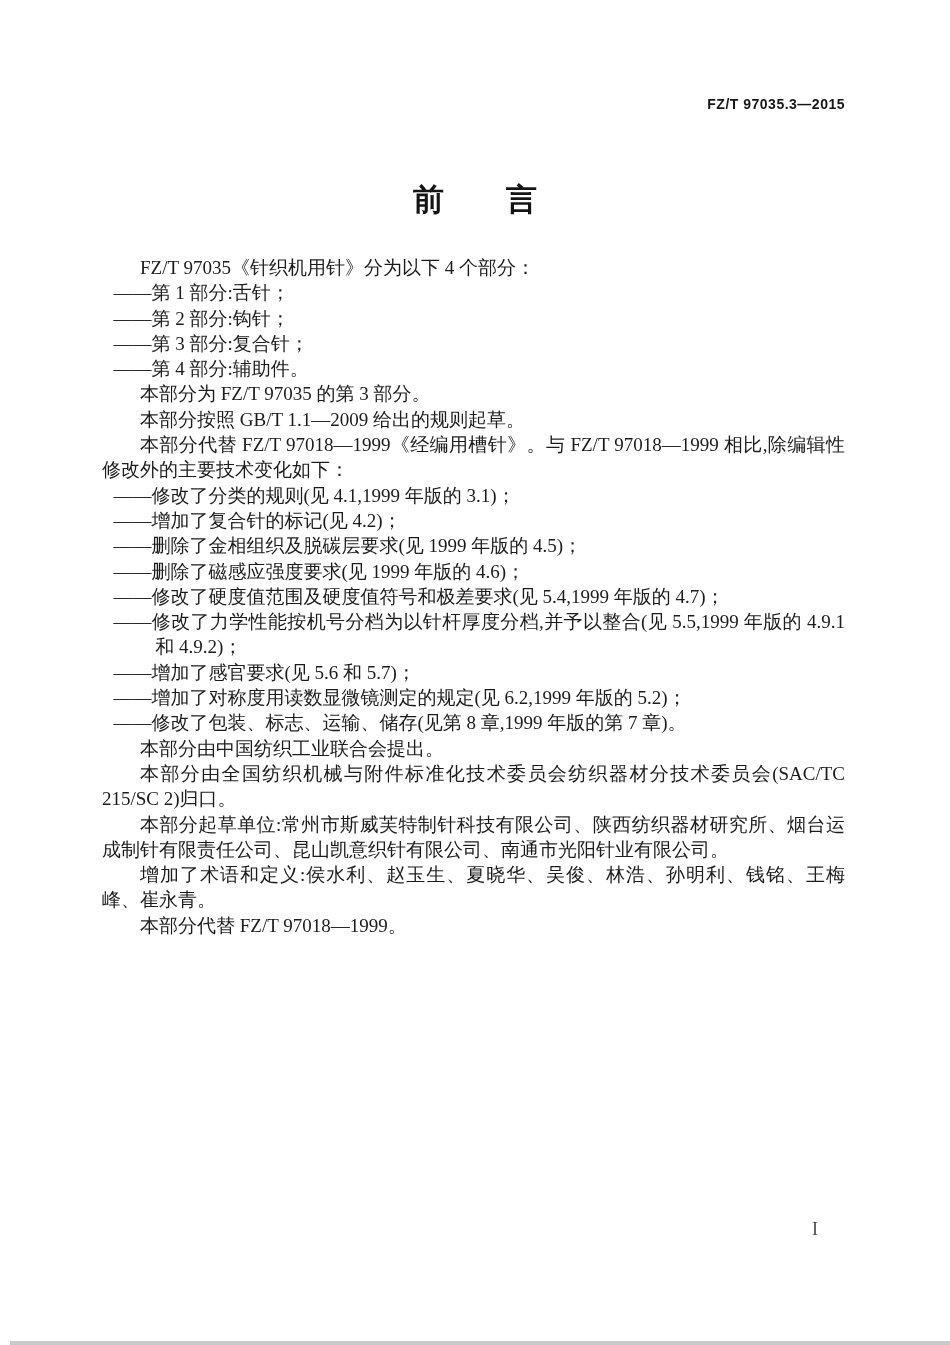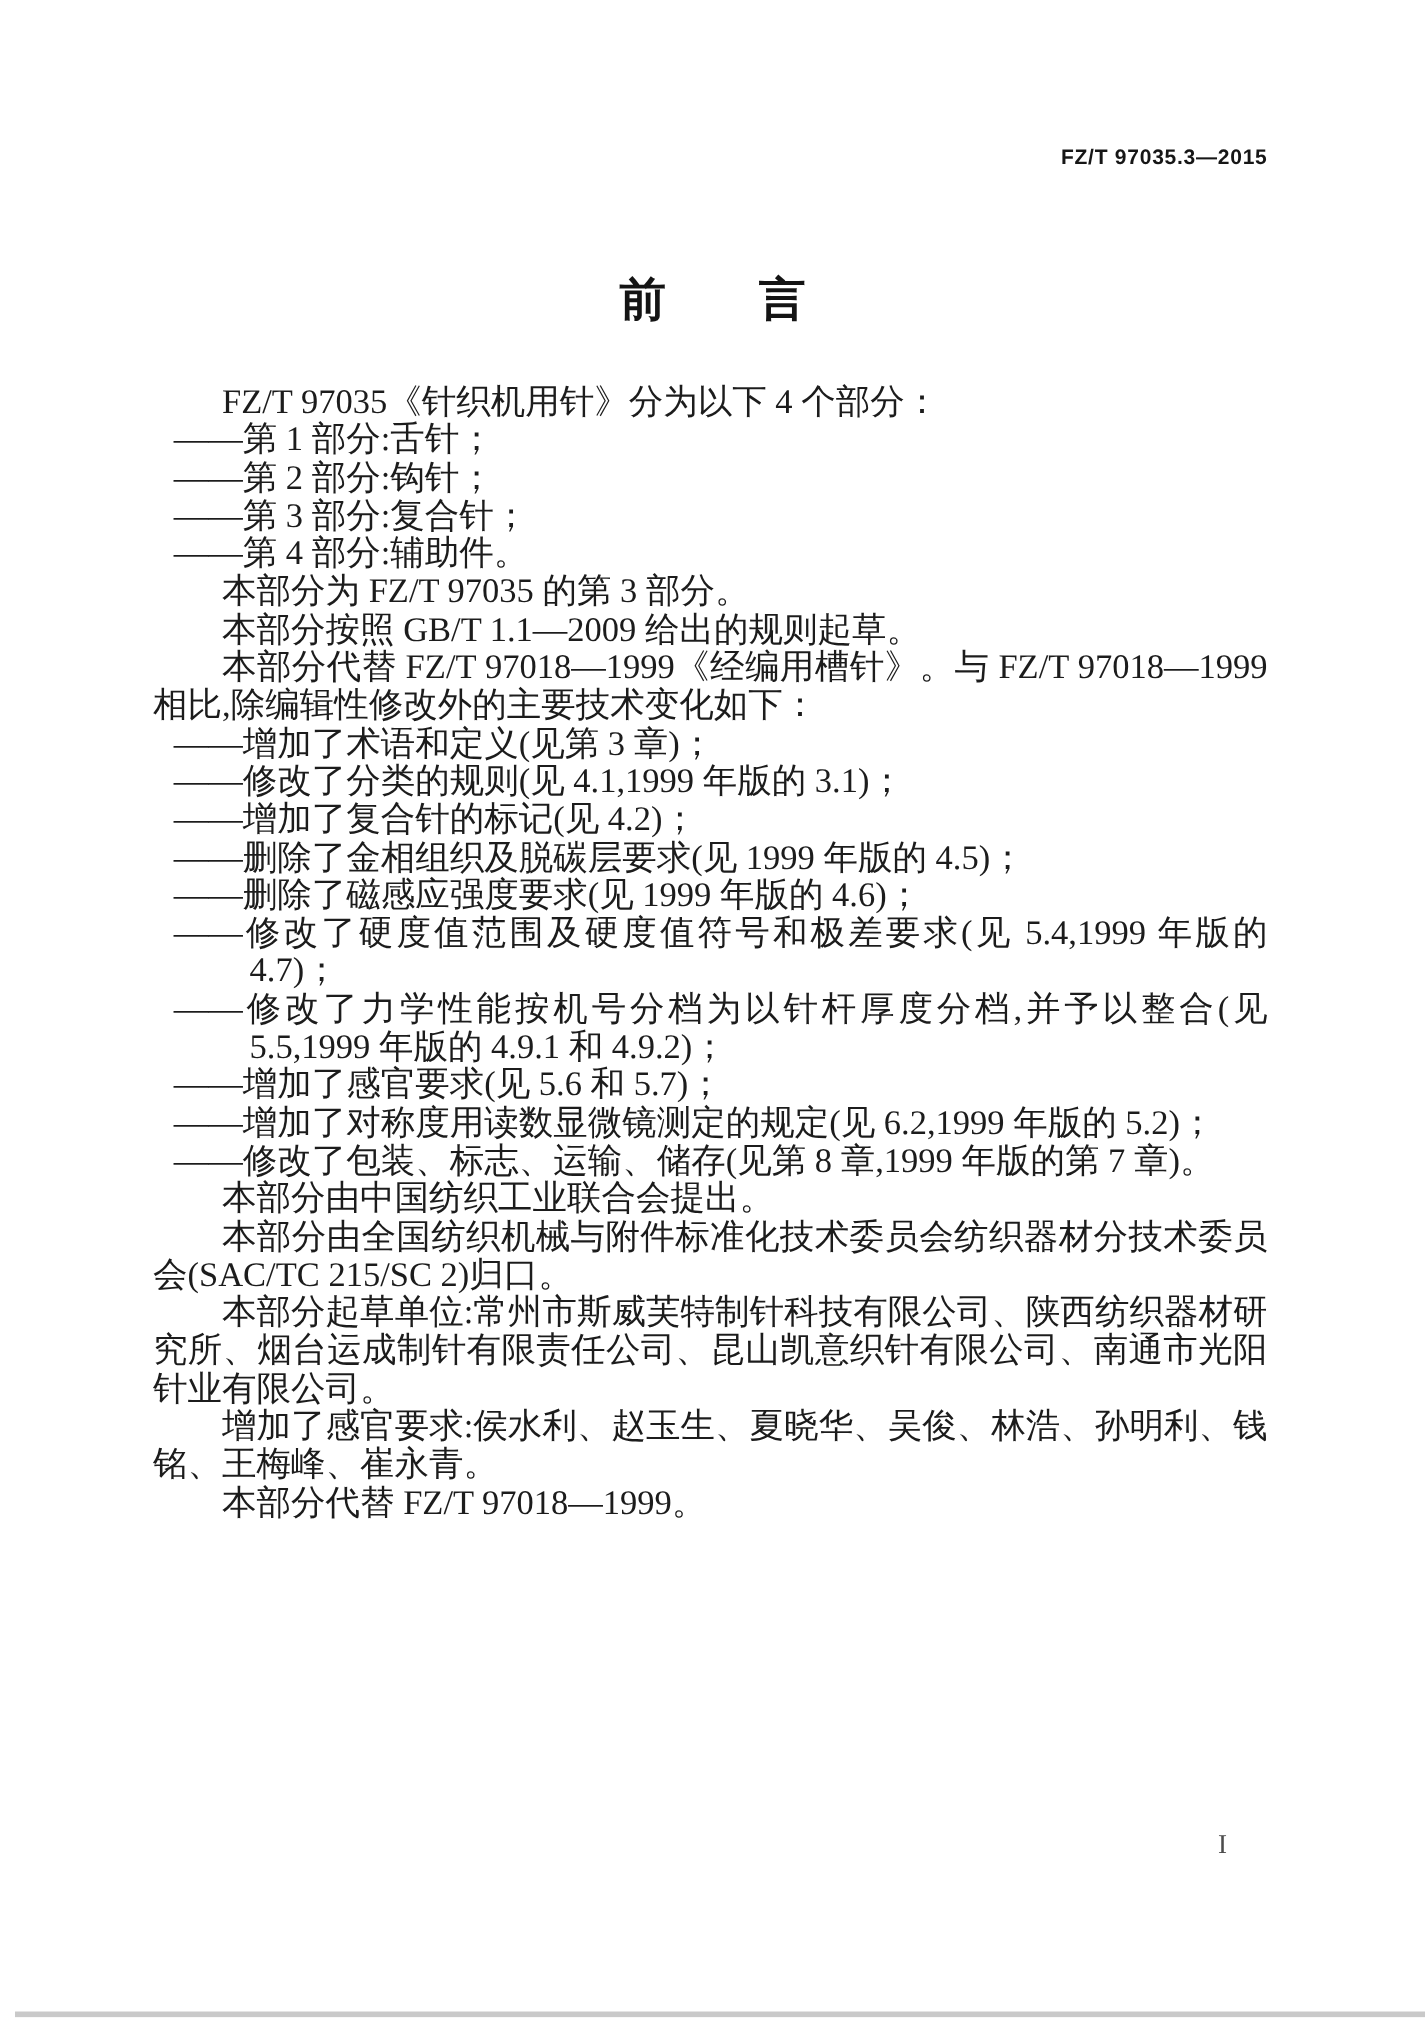--- a/index.html
+++ b/index.html
@@ -34,21 +34,21 @@
     font-weight: 700;
     font-size: 31px;
     color: #141414;
     white-space: pre;
   }
   .foreword {
     position: absolute;
     left: 102px;
     top: 255px;
     width: 743px;
-    font-size: 23px;
+    font-size: 19px;
     line-height: 25.3px;
   }
   .para {
     margin: 0;
     text-align: justify;
   }
   .indent { text-indent: 2em; }
   .dash {
     padding-left: 2.8em;
     text-indent: -2.2em;
@@ -81,34 +81,33 @@
 
   <div class="foreword">
     <p class="para indent">FZ/T 97035《针织机用针》分为以下 4 个部分：</p>
     <p class="para dash">——第 1 部分:舌针；</p>
     <p class="para dash">——第 2 部分:钩针；</p>
     <p class="para dash">——第 3 部分:复合针；</p>
     <p class="para dash">——第 4 部分:辅助件。</p>
     <p class="para indent">本部分为 FZ/T 97035 的第 3 部分。</p>
     <p class="para indent">本部分按照 GB/T 1.1—2009 给出的规则起草。</p>
     <p class="para indent">本部分代替 FZ/T 97018—1999《经编用槽针》。与 FZ/T 97018—1999 相比,除编辑性修改外的主要技术变化如下：</p>
-    <p class="para dash">——增加了术语和定义(见第 3 章)；</p>
     <p class="para dash">——修改了分类的规则(见 4.1,1999 年版的 3.1)；</p>
     <p class="para dash">——增加了复合针的标记(见 4.2)；</p>
     <p class="para dash">——删除了金相组织及脱碳层要求(见 1999 年版的 4.5)；</p>
     <p class="para dash">——删除了磁感应强度要求(见 1999 年版的 4.6)；</p>
     <p class="para dash">——修改了硬度值范围及硬度值符号和极差要求(见 5.4,1999 年版的 4.7)；</p>
     <p class="para dash">——修改了力学性能按机号分档为以针杆厚度分档,并予以整合(见 5.5,1999 年版的 4.9.1 和 4.9.2)；</p>
     <p class="para dash">——增加了感官要求(见 5.6 和 5.7)；</p>
     <p class="para dash">——增加了对称度用读数显微镜测定的规定(见 6.2,1999 年版的 5.2)；</p>
     <p class="para dash">——修改了包装、标志、运输、储存(见第 8 章,1999 年版的第 7 章)。</p>
     <p class="para indent">本部分由中国纺织工业联合会提出。</p>
     <p class="para indent">本部分由全国纺织机械与附件标准化技术委员会纺织器材分技术委员会(SAC/TC 215/SC 2)归口。</p>
     <p class="para indent">本部分起草单位:常州市斯威芙特制针科技有限公司、陕西纺织器材研究所、烟台运成制针有限责任公司、昆山凯意织针有限公司、南通市光阳针业有限公司。</p>
-    <p class="para indent">增加了感官要求:侯水利、赵玉生、夏晓华、吴俊、林浩、孙明利、钱铭、王梅峰、崔永青。</p>
+    <p class="para indent">增加了术语和定义:侯水利、赵玉生、夏晓华、吴俊、林浩、孙明利、钱铭、王梅峰、崔永青。</p>
     <p class="para indent">本部分代替 FZ/T 97018—1999。</p>
   </div>
 
   <div class="page-num">I</div>
 
   <div class="scan-edge-bottom"></div>
 
 </div>
 
 </body></html>

